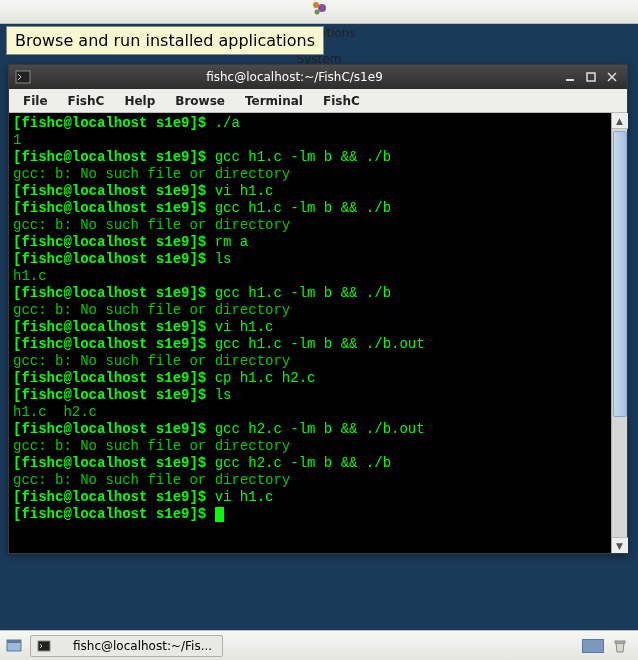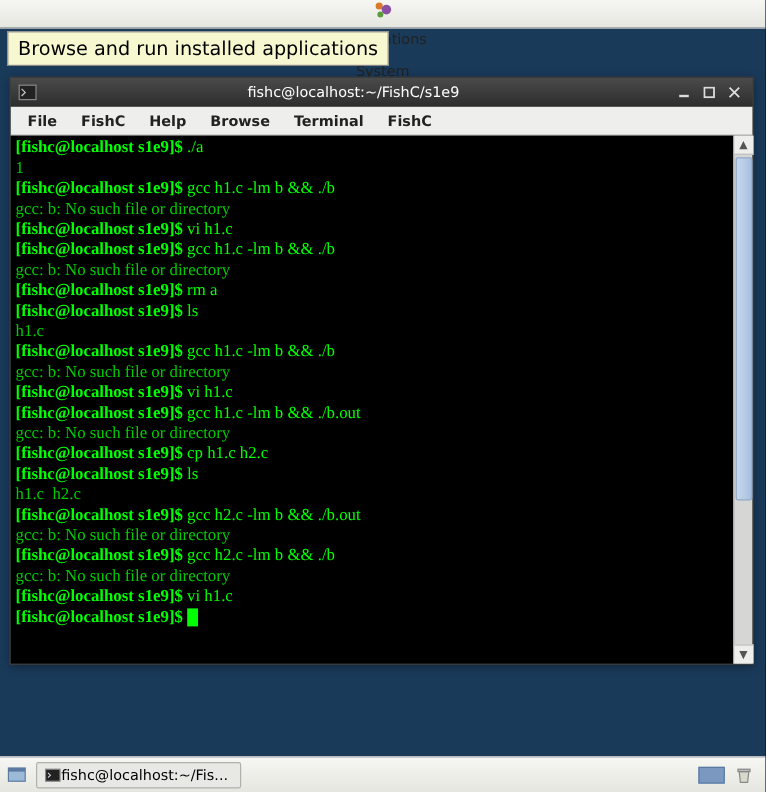--- a/index.html
+++ b/index.html
@@ -66,21 +66,21 @@
   .menubar {
     height: 24px;
     background: #eeeeec;
     border-bottom: 1px solid #bbb;
     display:flex; align-items:center;
     padding: 0 6px; gap: 4px; font-weight: bold;
   }
   .menubar .menu { padding: 2px 8px; color:#222; cursor:default; }
   .terminal-wrap { display:flex; background:#000; }
   .terminal {
-    font-family: Liberation Serif, serif;
+    font-family: Liberation Mono, monospace;
     font-size: 14px;
     line-height: 17px;
     color: #00ff00;
     padding: 2px 4px 6px 4px;
     white-space: pre;
     flex:1;
     min-height: 440px;
   }
   .terminal .prompt { color:#00ff00; font-weight:bold; }
   .terminal .cmd { color:#00ff00; }
@@ -115,21 +115,21 @@
   }
   
   .bottom-panel {
     position:absolute; bottom:0; left:0; right:0;
     height:30px;
     background: linear-gradient(to bottom, #f6f6f3, #e6e6e0);
     border-top:1px solid #bbb;
     display:flex; align-items:center; padding: 0 6px; gap:8px;
   }
   .task-btn {
-    display:flex; align-items:center; gap:0;
+    display:flex; align-items:center; gap:22px;
     background: #e8e8e4;
     border:1px solid #b0b0ac;
     padding: 2px 10px 2px 6px;
     border-radius:2px;
     height:22px;
   }
   .task-btn .tiny-icon { width:14px; height:14px; }
   .bottom-right { margin-left:auto; display:flex; align-items:center; gap:8px; padding-right:4px;}
   .ws-switcher { width:22px; height:14px; background:#7a98c0; border:1px solid #5a7aa0; }
   svg { display:block; }

